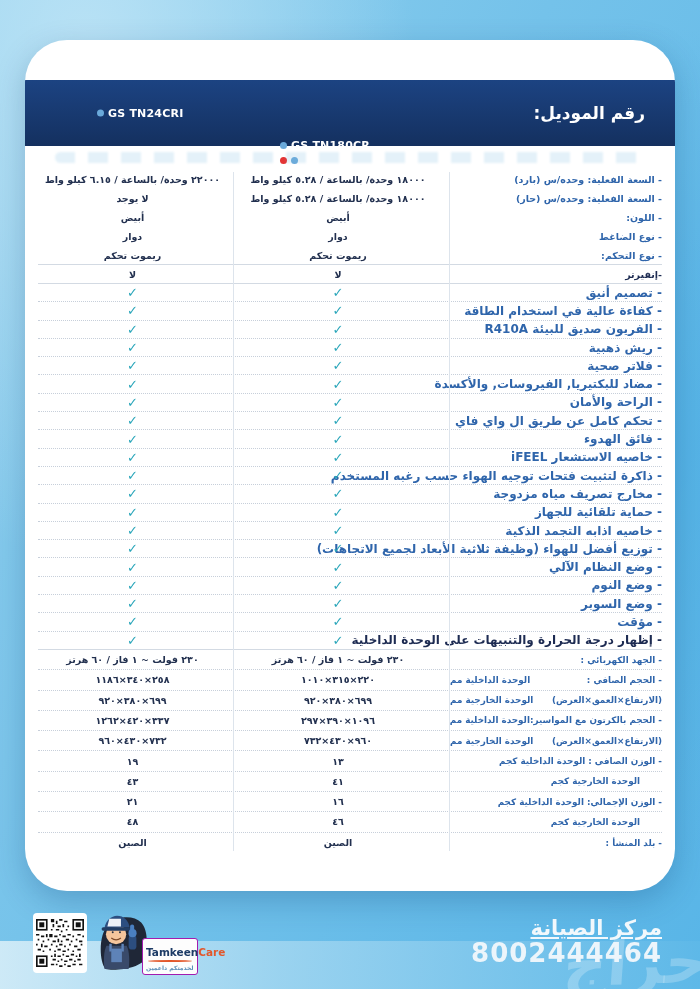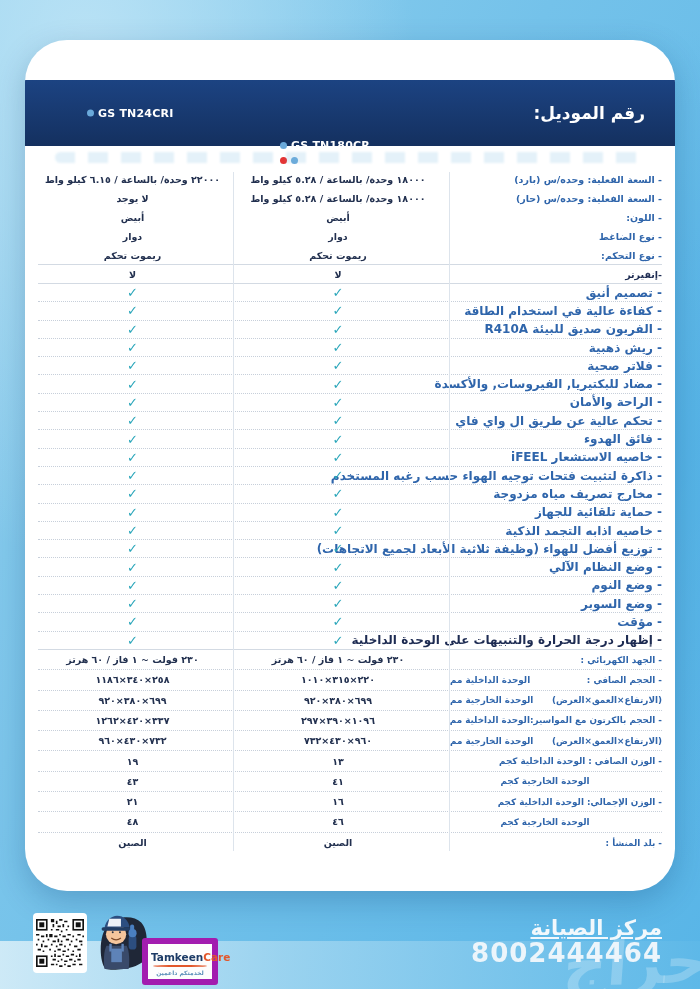--- a/index.html
+++ b/index.html
@@ -27,21 +27,21 @@
   .navy-band {
     position:absolute; left:0; right:0; top:40px; height:66px;
     background:linear-gradient(180deg, #1c4382 0%, #14305f 100%);
   }
   .band-title {
     position:absolute; right:30px; top:50%; transform:translateY(-50%);
     color:#ffffff; font-size:17px; font-weight:700;
   }
   .model-stack { position:absolute; left:255px; top:50%; transform:translateY(-50%); display:flex; flex-direction:column; gap:2px;margin-top:40px; }
   .model-chip { display:flex; align-items:center; gap:4px; direction:ltr; }
-  .chip-left { position:absolute; left:62px; top:50%; transform:translateY(-50%); }
+  .chip-left { position:absolute; left:72px; top:50%; transform:translateY(-50%); }
   .model-name { color:#ffffff; font-size:11px; font-weight:700; letter-spacing:.2px; }
   .dot { width:7px; height:7px; border-radius:50%; display:inline-block; }
   .dot-blue { background:#6aa9da; }
   .dot-red  { background:#e43434; }
 
   .ghost-strip {
     position:absolute; left:30px; right:30px; top:112px; height:11px; border-radius:6px;
     background:repeating-linear-gradient(90deg, rgba(120,185,225,.20) 0 20px, rgba(255,255,255,0) 20px 33px);
     filter:blur(1px);
   }
@@ -57,35 +57,35 @@
   .row.sep-dotted { border-bottom:1px dotted #c7cfda; }
   .row.sep-solid  { border-bottom:1px solid #d3dae3; }
   .cell { overflow:visible; }
   .lbl {
     width:216px; flex:none; display:flex; justify-content:space-between; align-items:center;
     color:#2f65ab; font-weight:700; font-size:9.5px; white-space:nowrap; padding-left:4px;
   }
   .row.feat .lbl { font-size:12px; }
   .row.spec .lbl { font-size:8.8px; }
   .row.emph .lbl { color:#1d2b52;text-align:center; }
-  .row.indent .lbl { padding-right:22px;justify-content:center; }
+  .row.indent .lbl { padding-right:22px; }
   .lbl-sub:empty { display:none; }
   .val {
     width:216px; flex:none; text-align:center; color:#22304f; font-weight:700; font-size:9.5px; white-space:nowrap;
   }
   .val-left { width:195px; }
   .check { color:#2aa6ba; font-size:13px; font-weight:700; line-height:1; }
 
   
   .qr-box { position:absolute; left:33px; top:913px; width:54px; height:60px; z-index:3;
     background:#ffffff; border-radius:4px; padding:3px; }
   .qr-box svg { width:100%; height:100%; display:block; }
   .mascot { position:absolute; left:90px; top:909px; width:58px; height:66px; z-index:3; }
-  .logo-box { position:absolute; left:142px; top:938px; width:76px; z-index:4;
-    background:#fdfdfd; border:6px solid #a21caf; border-radius:3px; padding:2px 3px 3px; text-align:center; }
+  .logo-box { position:absolute; left:142px; top:938px; width:56px; z-index:4;
+    background:#fdfdfd; border:1px solid #a21caf; border-radius:3px; padding:2px 3px 3px; }
   .brand { color:#1d3b66; font-weight:700; font-size:10.5px; direction:ltr; }
   .brand-accent { color:#e2572b; font-weight:700; font-size:10.5px; }
   .logo-underline { height:2px; border-bottom:2px solid #e2572b; border-radius:50%; width:92%; margin:0 auto; }
   .tagline { font-size:6px; color:#5b8fb9; margin-top:2px; font-weight:700; }
   .service { position:absolute; right:38px; top:916px; z-index:5; text-align:right; direction:rtl; }
   .service-label { color:#f2f8fc; font-size:21px; font-weight:700; line-height:1.15;text-decoration:underline; }
   .service-phone { color:#ecf5fb; font-size:26px; font-weight:700; letter-spacing:1px; direction:ltr; line-height:1.05; }
   .harj {
     position:absolute; right:-8px; top:928px; z-index:4;
     font-size:60px; font-weight:700; color:rgba(255,255,255,.24);
@@ -220,21 +220,21 @@
         <div class="row feat sep-dotted">
     <div class="cell lbl">
       <span class="lbl-main">- الراحة والأمان</span>
 
     </div>
     <div class="cell val val-mid"><span class="check">✓</span></div>
     <div class="cell val val-left"><span class="check">✓</span></div>
   </div>
         <div class="row feat sep-dotted">
     <div class="cell lbl">
-      <span class="lbl-main">- تحكم  عالية عن طريق ال واي فاي</span>
+      <span class="lbl-main">- تحكم  كامل عن طريق ال واي فاي</span>
 
     </div>
     <div class="cell val val-mid"><span class="check">✓</span></div>
     <div class="cell val val-left"><span class="check">✓</span></div>
   </div>
         <div class="row feat sep-dotted">
     <div class="cell lbl">
       <span class="lbl-main">- فائق الهدوء</span>
 
     </div>

